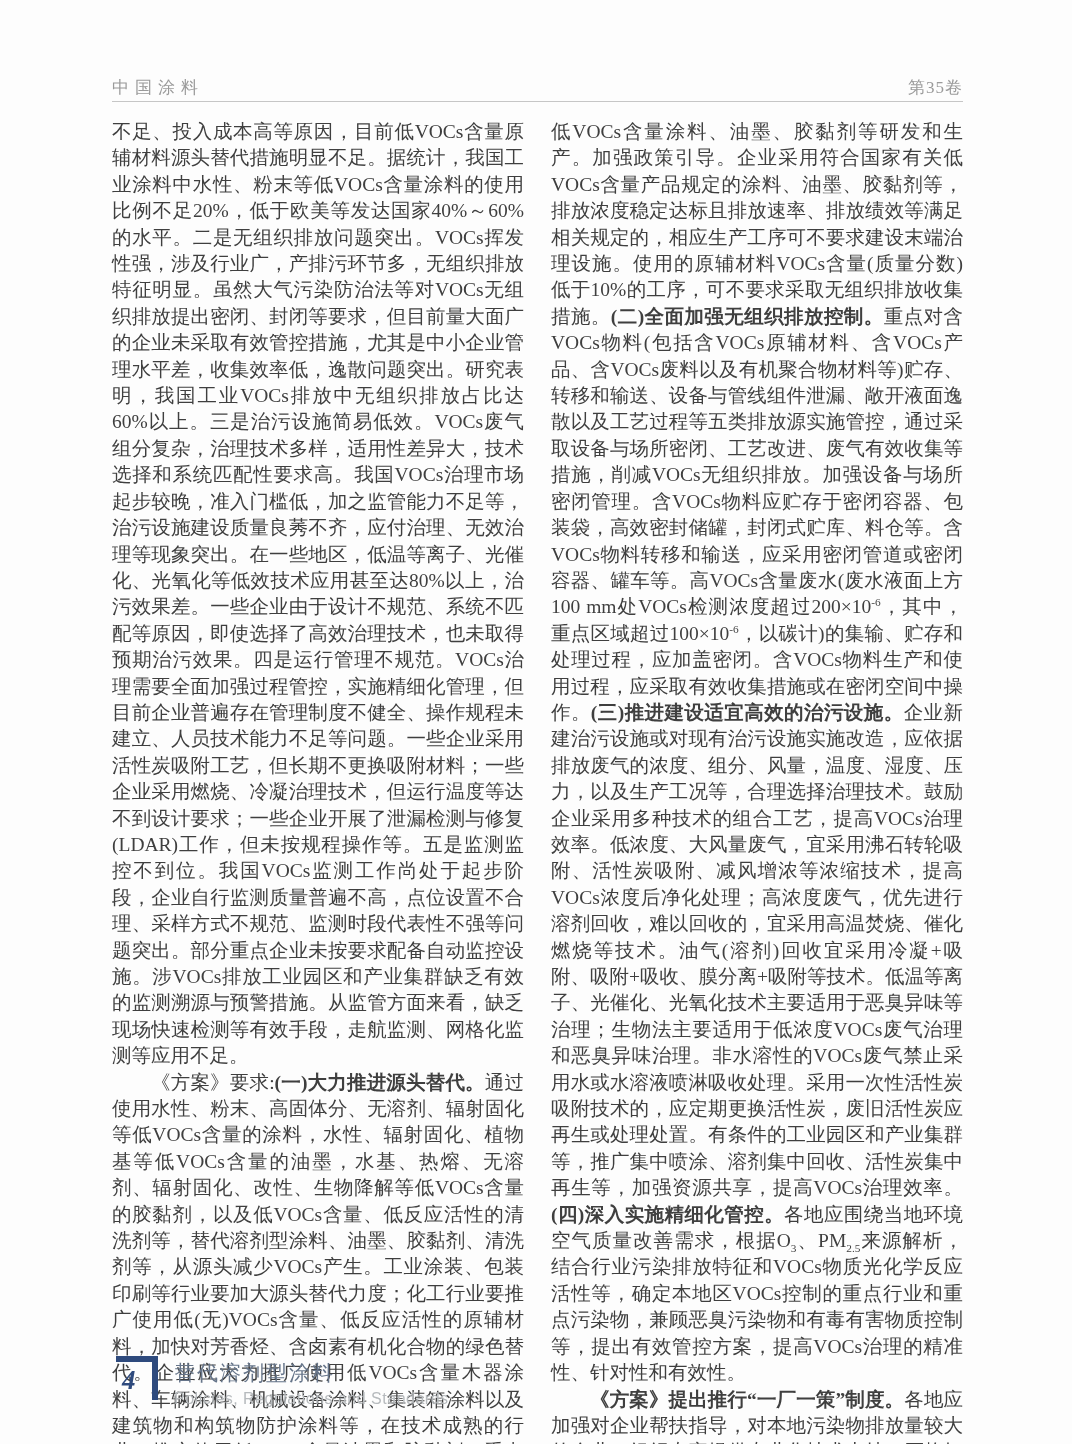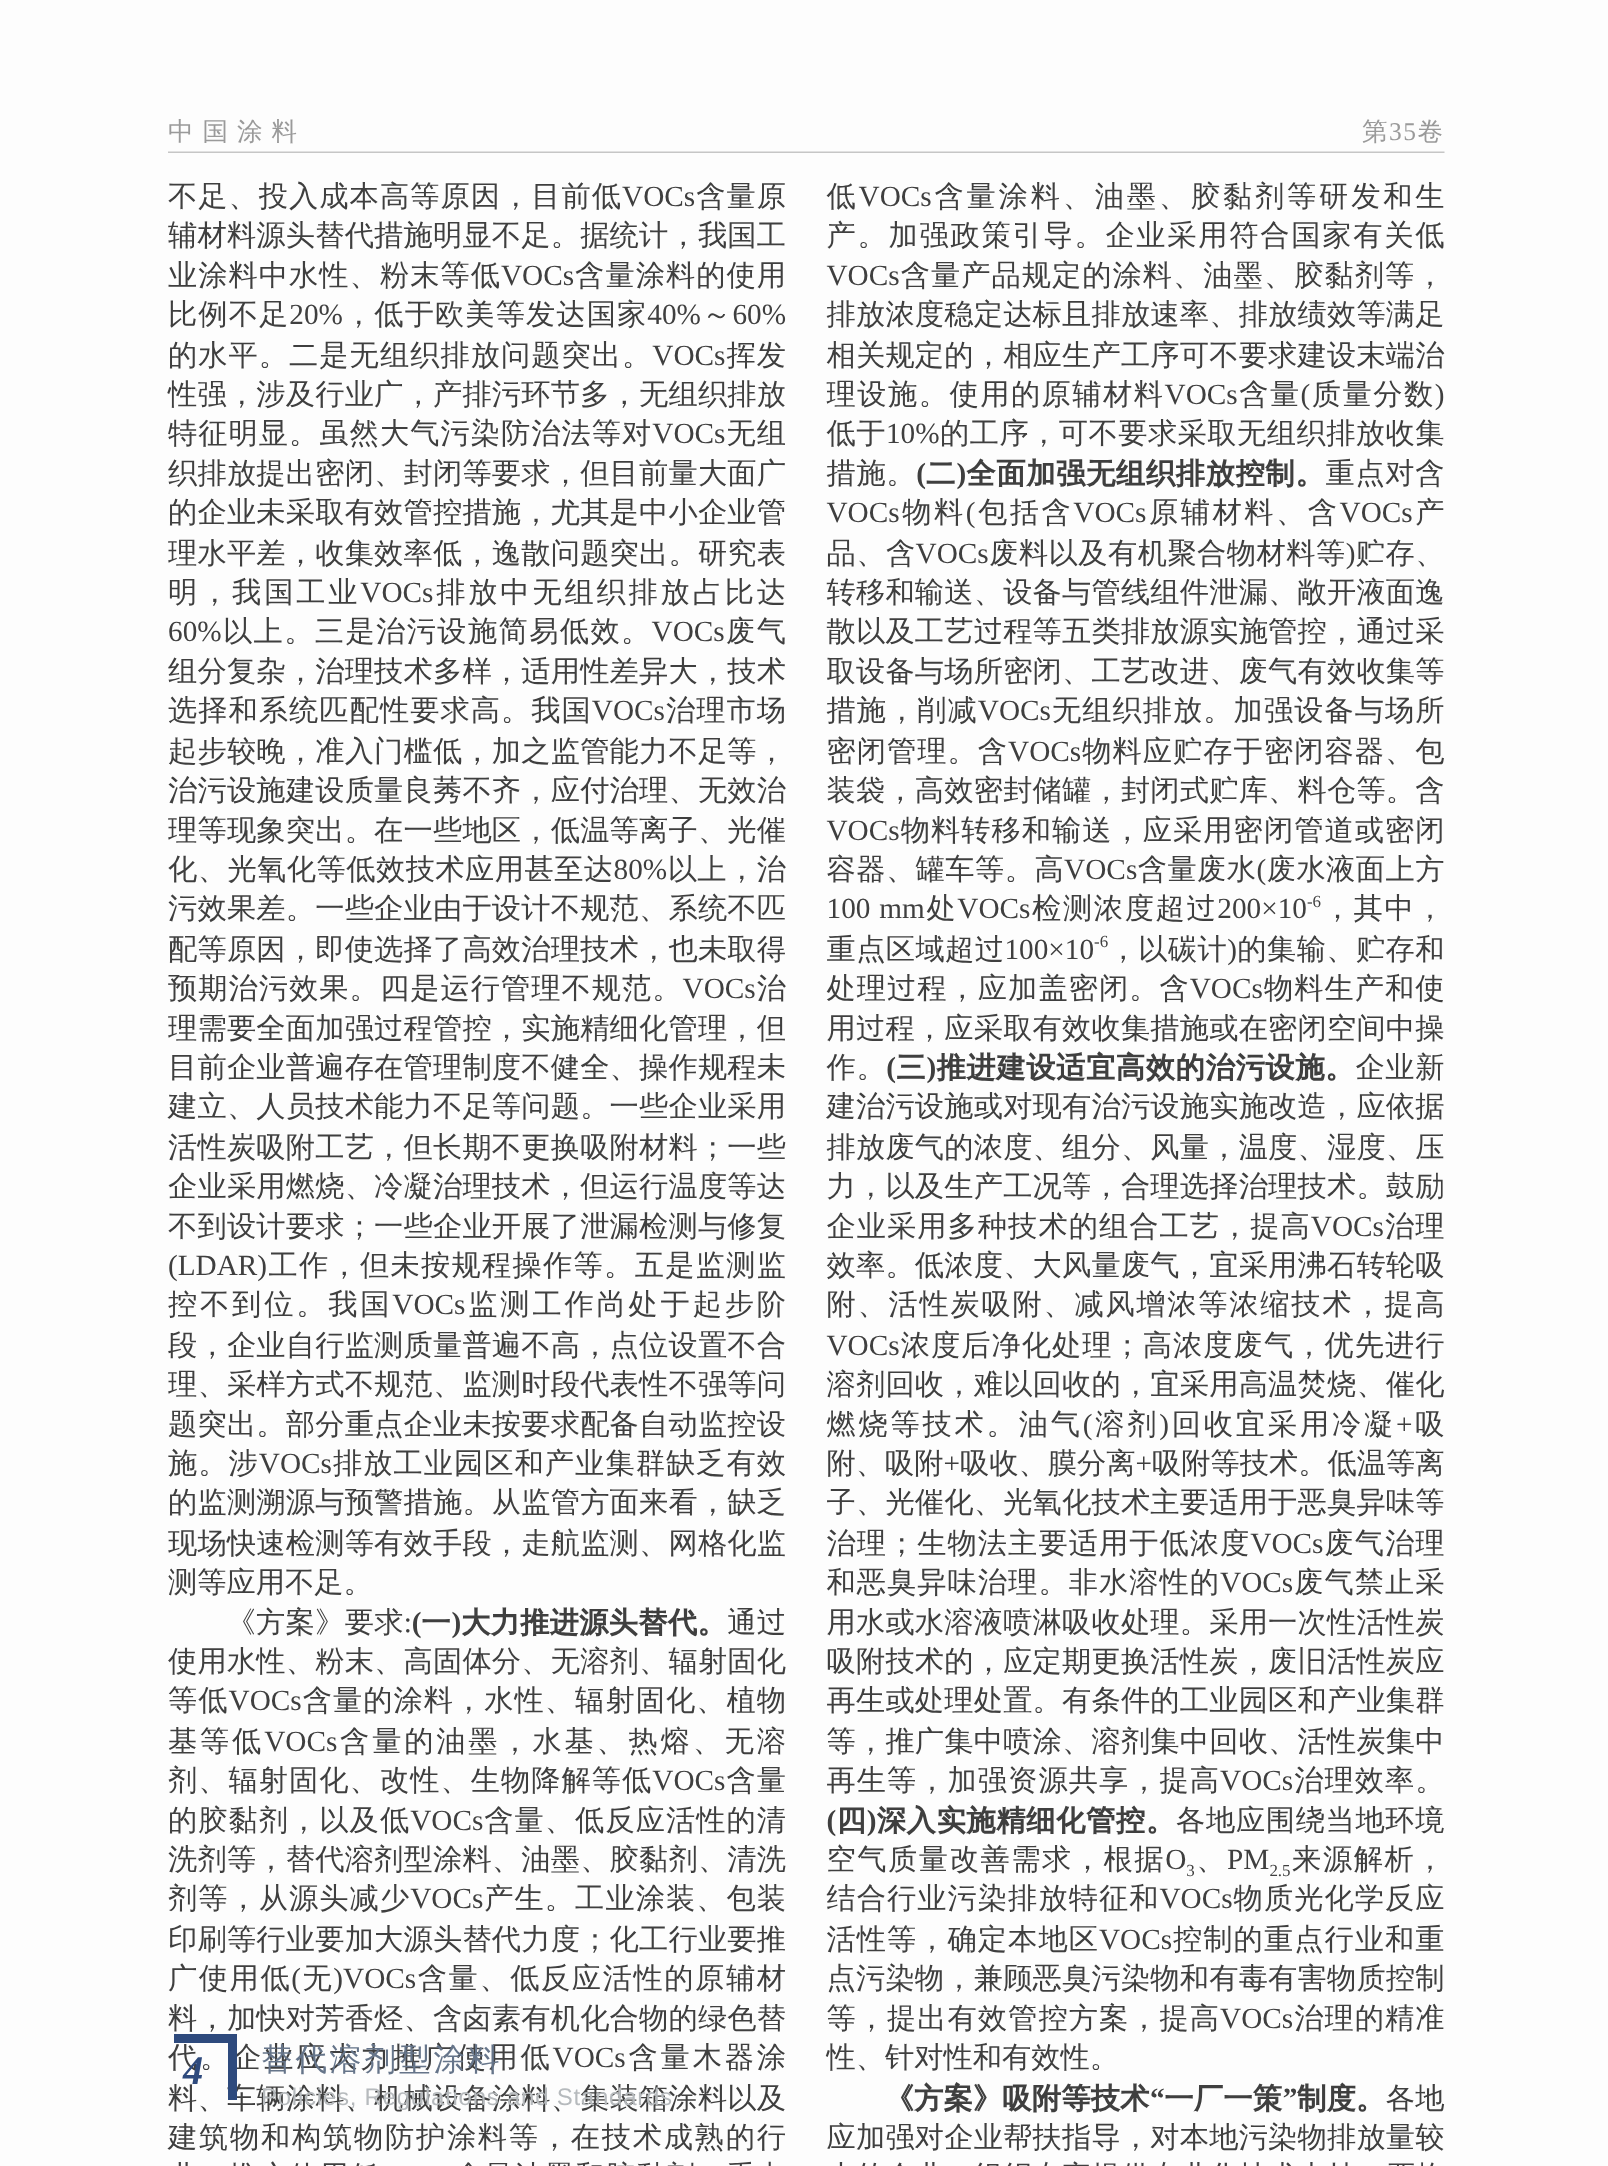--- a/index.html
+++ b/index.html
@@ -76,21 +76,21 @@
   </div>
   <div class="header-rule"></div>
 
   <div class="content">
     <div class="column">
         <p><span>不足、投入成本高等原因，目前低VOCs含量原辅材料源头替代措施明显不足。据统计，我国工业涂料中水性、粉末等低VOCs含量涂料的使用比例不足20%，低于欧美等发达国家40%～60%的水平。二是无组织排放问题突出。VOCs挥发性强，涉及行业广，产排污环节多，无组织排放特征明显。虽然大气污染防治法等对VOCs无组织排放提出密闭、封闭等要求，但目前量大面广的企业未采取有效管控措施，尤其是中小企业管理水平差，收集效率低，逸散问题突出。研究表明，我国工业VOCs排放中无组织排放占比达60%以上。三是治污设施简易低效。VOCs废气组分复杂，治理技术多样，适用性差异大，技术选择和系统匹配性要求高。我国VOCs治理市场起步较晚，准入门槛低，加之监管能力不足等，治污设施建设质量良莠不齐，应付治理、无效治理等现象突出。在一些地区，低温等离子、光催化、光氧化等低效技术应用甚至达80%以上，治污效果差。一些企业由于设计不规范、系统不匹配等原因，即使选择了高效治理技术，也未取得预期治污效果。四是运行管理不规范。VOCs治理需要全面加强过程管控，实施精细化管理，但目前企业普遍存在管理制度不健全、操作规程未建立、人员技术能力不足等问题。一些企业采用活性炭吸附工艺，但长期不更换吸附材料；一些企业采用燃烧、冷凝治理技术，但运行温度等达不到设计要求；一些企业开展了泄漏检测与修复(LDAR)工作，但未按规程操作等。五是监测监控不到位。我国VOCs监测工作尚处于起步阶段，企业自行监测质量普遍不高，点位设置不合理、采样方式不规范、监测时段代表性不强等问题突出。部分重点企业未按要求配备自动监控设施。涉VOCs排放工业园区和产业集群缺乏有效的监测溯源与预警措施。从监管方面来看，缺乏现场快速检测等有效手段，走航监测、网格化监测等应用不足。</span></p>
         <p class="indent"><span>《方案》要求:</span><span class="b">(一)大力推进源头替代。</span><span>通过使用水性、粉末、高固体分、无溶剂、辐射固化等低VOCs含量的涂料，水性、辐射固化、植物基等低VOCs含量的油墨，水基、热熔、无溶剂、辐射固化、改性、生物降解等低VOCs含量的胶黏剂，以及低VOCs含量、低反应活性的清洗剂等，替代溶剂型涂料、油墨、胶黏剂、清洗剂等，从源头减少VOCs产生。工业涂装、包装印刷等行业要加大源头替代力度；化工行业要推广使用低(无)VOCs含量、低反应活性的原辅材料，加快对芳香烃、含卤素有机化合物的绿色替代。企业应大力推广使用低VOCs含量木器涂料、车辆涂料、机械设备涂料、集装箱涂料以及建筑物和构筑物防护涂料等，在技术成熟的行业，推广使用低VOCs含量油墨和胶黏剂，重点区域到2020年年底前基本完成。鼓励加快</span></p>
       </div>
     <div class="column">
         <p><span>低VOCs含量涂料、油墨、胶黏剂等研发和生产。加强政策引导。企业采用符合国家有关低VOCs含量产品规定的涂料、油墨、胶黏剂等，排放浓度稳定达标且排放速率、排放绩效等满足相关规定的，相应生产工序可不要求建设末端治理设施。使用的原辅材料VOCs含量(质量分数)低于10%的工序，可不要求采取无组织排放收集措施。</span><span class="b">(二)全面加强无组织排放控制。</span><span>重点对含VOCs物料(包括含VOCs原辅材料、含VOCs产品、含VOCs废料以及有机聚合物材料等)贮存、转移和输送、设备与管线组件泄漏、敞开液面逸散以及工艺过程等五类排放源实施管控，通过采取设备与场所密闭、工艺改进、废气有效收集等措施，削减VOCs无组织排放。加强设备与场所密闭管理。含VOCs物料应贮存于密闭容器、包装袋，高效密封储罐，封闭式贮库、料仓等。含VOCs物料转移和输送，应采用密闭管道或密闭容器、罐车等。高VOCs含量废水(废水液面上方100 mm处VOCs检测浓度超过200×10</span><sup>-6</sup><span>，其中，重点区域超过100×10</span><sup>-6</sup><span>，以碳计)的集输、贮存和处理过程，应加盖密闭。含VOCs物料生产和使用过程，应采取有效收集措施或在密闭空间中操作。</span><span class="b">(三)推进建设适宜高效的治污设施。</span><span>企业新建治污设施或对现有治污设施实施改造，应依据排放废气的浓度、组分、风量，温度、湿度、压力，以及生产工况等，合理选择治理技术。鼓励企业采用多种技术的组合工艺，提高VOCs治理效率。低浓度、大风量废气，宜采用沸石转轮吸附、活性炭吸附、减风增浓等浓缩技术，提高VOCs浓度后净化处理；高浓度废气，优先进行溶剂回收，难以回收的，宜采用高温焚烧、催化燃烧等技术。油气(溶剂)回收宜采用冷凝+吸附、吸附+吸收、膜分离+吸附等技术。低温等离子、光催化、光氧化技术主要适用于恶臭异味等治理；生物法主要适用于低浓度VOCs废气治理和恶臭异味治理。非水溶性的VOCs废气禁止采用水或水溶液喷淋吸收处理。采用一次性活性炭吸附技术的，应定期更换活性炭，废旧活性炭应再生或处理处置。有条件的工业园区和产业集群等，推广集中喷涂、溶剂集中回收、活性炭集中再生等，加强资源共享，提高VOCs治理效率。</span><span class="b">(四)深入实施精细化管控。</span><span>各地应围绕当地环境空气质量改善需求，根据O</span><sub>3</sub><span>、PM</span><sub>2.5</sub><span>来源解析，结合行业污染排放特征和VOCs物质光化学反应活性等，确定本地区VOCs控制的重点行业和重点污染物，兼顾恶臭污染物和有毒有害物质控制等，提出有效管控方案，提高VOCs治理的精准性、针对性和有效性。</span></p>
-        <p class="indent"><span class="b">《方案》吸附等技术“一厂一策”制度。</span><span>各地应加强对企业帮扶指导，对本地污染物排放量较大的企业，组织专家提供专业化技术支持，严格把关，指导企业编制切</span></p>
+        <p class="indent"><span class="b">《方案》提出推行“一厂一策”制度。</span><span>各地应加强对企业帮扶指导，对本地污染物排放量较大的企业，组织专家提供专业化技术支持，严格把关，指导企业编制切</span></p>
       </div>
   </div>
 
   <div class="footer">
     <div class="pagenum-block">
       <span class="bracket"></span>
       <span class="pagenum">4</span>
     </div>
     <div class="section-block">
       <div class="section-cn">替代溶剂型涂料</div>

